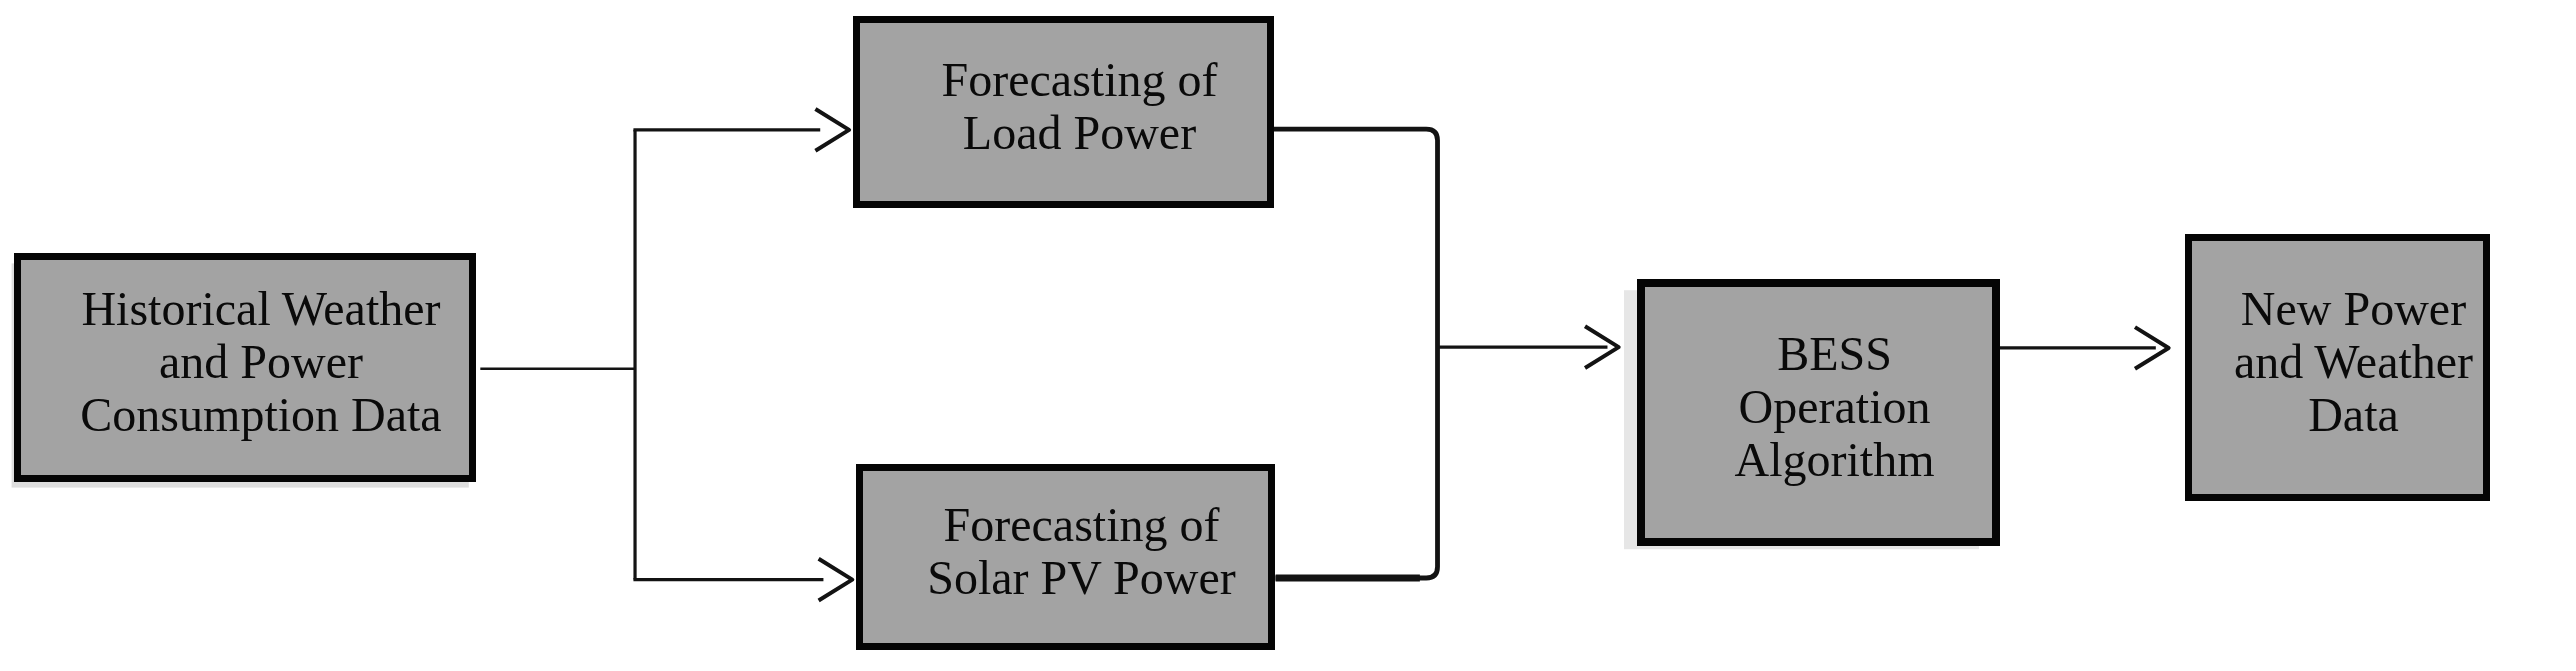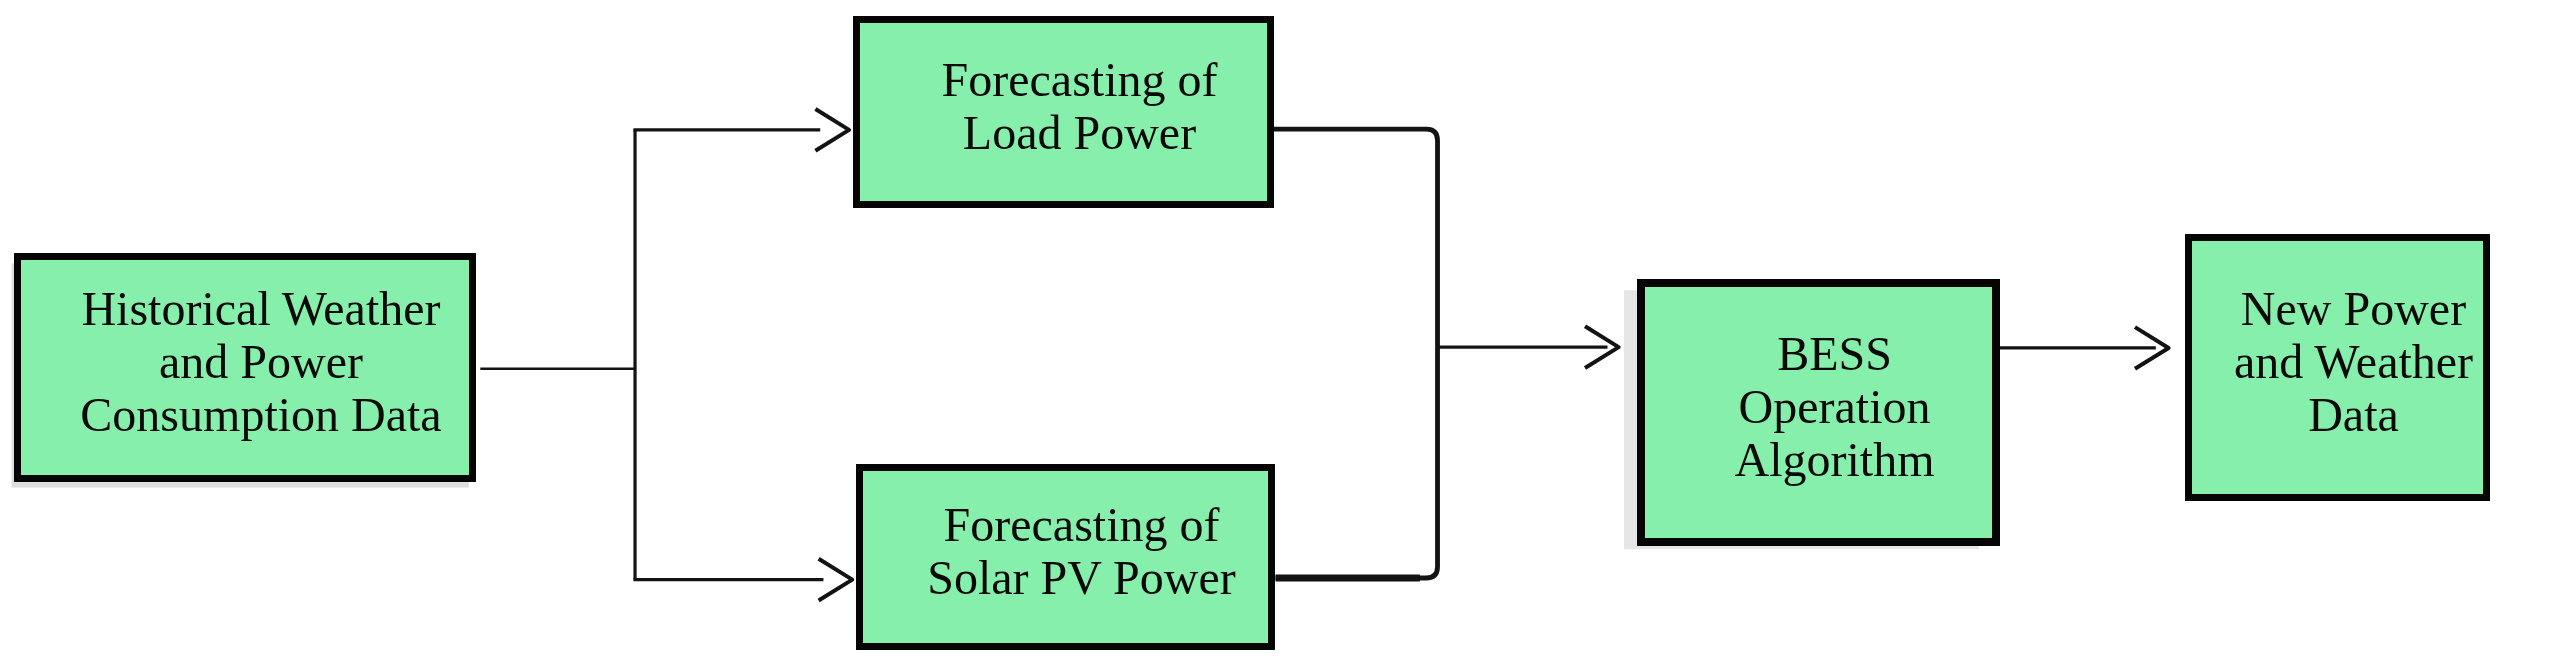--- a/index.html
+++ b/index.html
@@ -18,21 +18,21 @@
   #connector-layer {
     position: absolute;
     left: 0;
     top: 0;
     width: 2576px;
     height: 671px;
   }
   .node {
     position: absolute;
     box-sizing: border-box;
-    background: #86efac;
+    background: #a3a3a3;
     border: 7.2px solid #050505;
     display: flex;
     align-items: center;
     justify-content: center;
     text-align: center;
     padding-left: 32px;
   }
   .node .label {
     display: block;
     white-space: pre-line;

